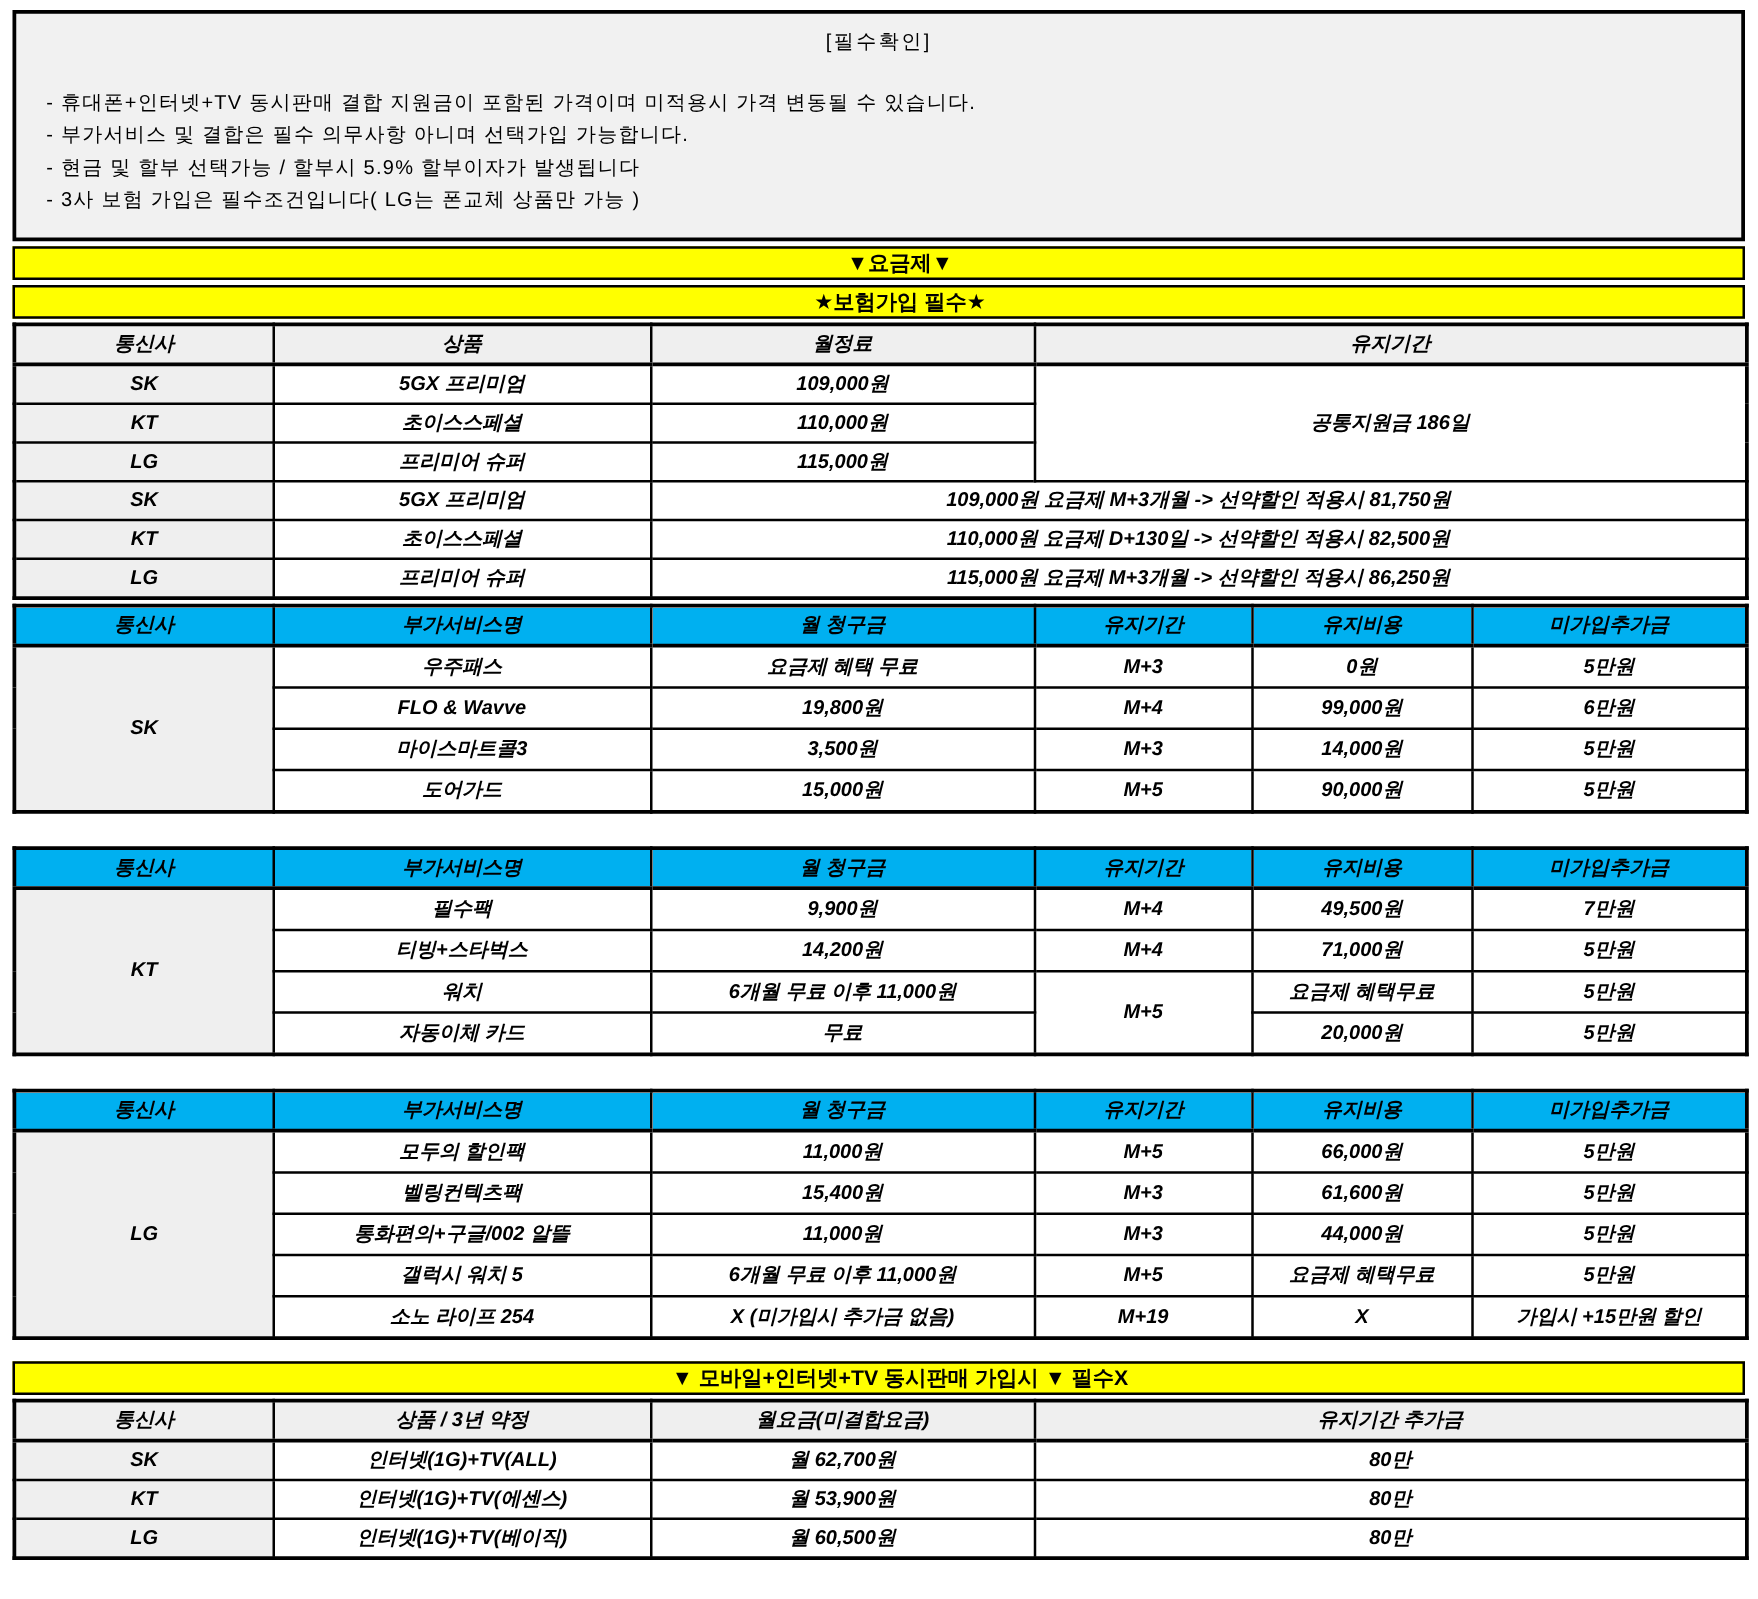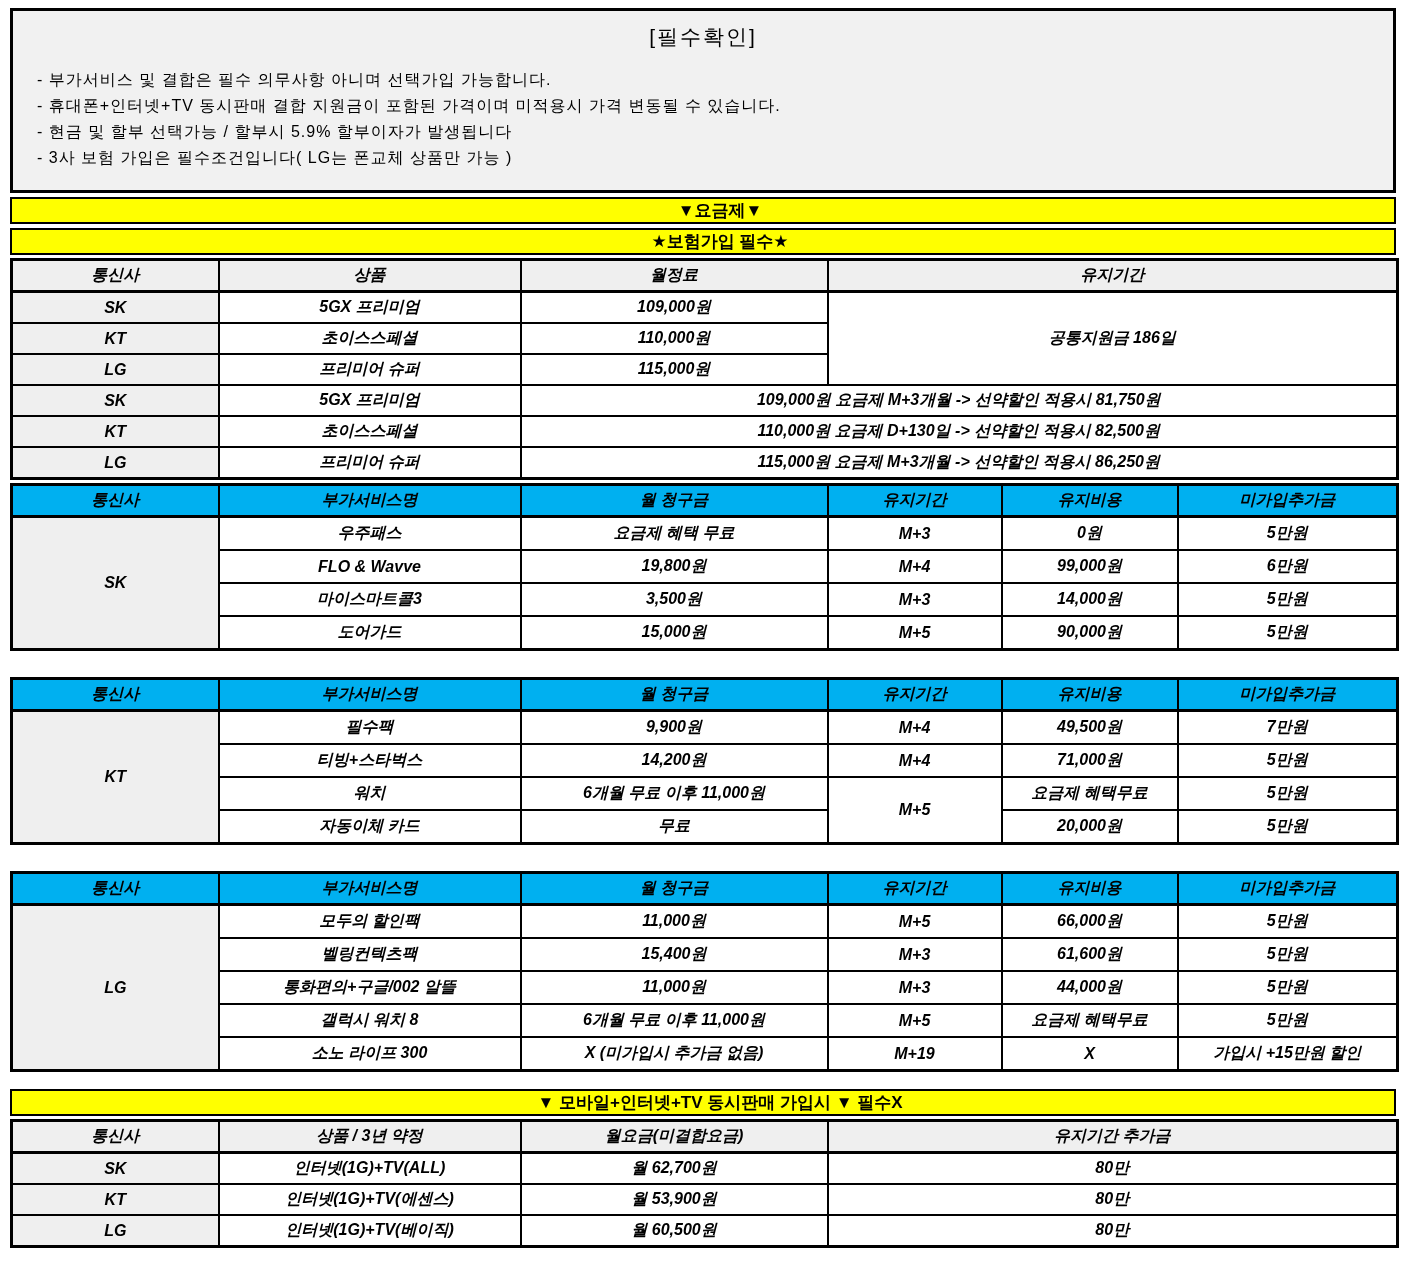--- a/index.html
+++ b/index.html
@@ -14,23 +14,23 @@
   
   .notice{
     border:3px solid #000;
     background:#F1F1F1;
     height:185px;
     box-sizing:border-box;
     padding-top:12px;
   }
   .notice-title{
     text-align:center;
-    font-size:21px;
+    font-size:16px;
     letter-spacing:2px;
-    margin-bottom:16px;
+    margin-bottom:26px;
   }
   .notice-line{
     font-size:16px;
     line-height:26px;
     padding-left:24px;
     letter-spacing:1px;
     white-space:nowrap;
   }
 
   
@@ -75,22 +75,22 @@
   .gap-sm{height:23px;}
   .gap-xs{height:13px;}
 </style>
 </head>
 <body>
 
 <div class="page">
 
   <div class="notice">
     <div class="notice-title">[필수확인]</div>
+    <div class="notice-line">- 휴대폰+인터넷+TV 동시판매 결합 지원금이 포함된 가격이며 미적용시 가격 변동될 수 있습니다.</div>
     <div class="notice-line">- 부가서비스 및 결합은 필수 의무사항 아니며 선택가입 가능합니다.</div>
-    <div class="notice-line">- 휴대폰+인터넷+TV 동시판매 결합 지원금이 포함된 가격이며 미적용시 가격 변동될 수 있습니다.</div>
     <div class="notice-line">- 현금 및 할부 선택가능 / 할부시 5.9% 할부이자가 발생됩니다</div>
     <div class="notice-line">- 3사 보험 가입은 필수조건입니다( LG는 폰교체 상품만 가능 )</div>
   </div>
 
   <div class="banner">▼요금제▼</div>
   <div class="banner">★보험가입 필수★</div>
 
   <table>
     <colgroup>
         <col style="width:207px">
@@ -277,28 +277,28 @@
       <td>5만원</td>
     </tr>
     <tr>
       <td>통화편의+구글/002 알뜰</td>
       <td>11,000원</td>
       <td>M+3</td>
       <td>44,000원</td>
       <td>5만원</td>
     </tr>
     <tr>
-      <td>갤럭시 워치 8</td>
+      <td>갤럭시 워치 5</td>
       <td>6개월 무료 이후 11,000원</td>
       <td>M+5</td>
       <td>요금제 혜택무료</td>
       <td>5만원</td>
     </tr>
     <tr>
-      <td>소노 라이프 300</td>
+      <td>소노 라이프 254</td>
       <td>X (미가입시 추가금 없음)</td>
       <td>M+19</td>
       <td>X</td>
       <td>가입시 +15만원 할인</td>
     </tr>
   </tbody>
     </table>
 
   <div class="gap-xs"></div>
 

